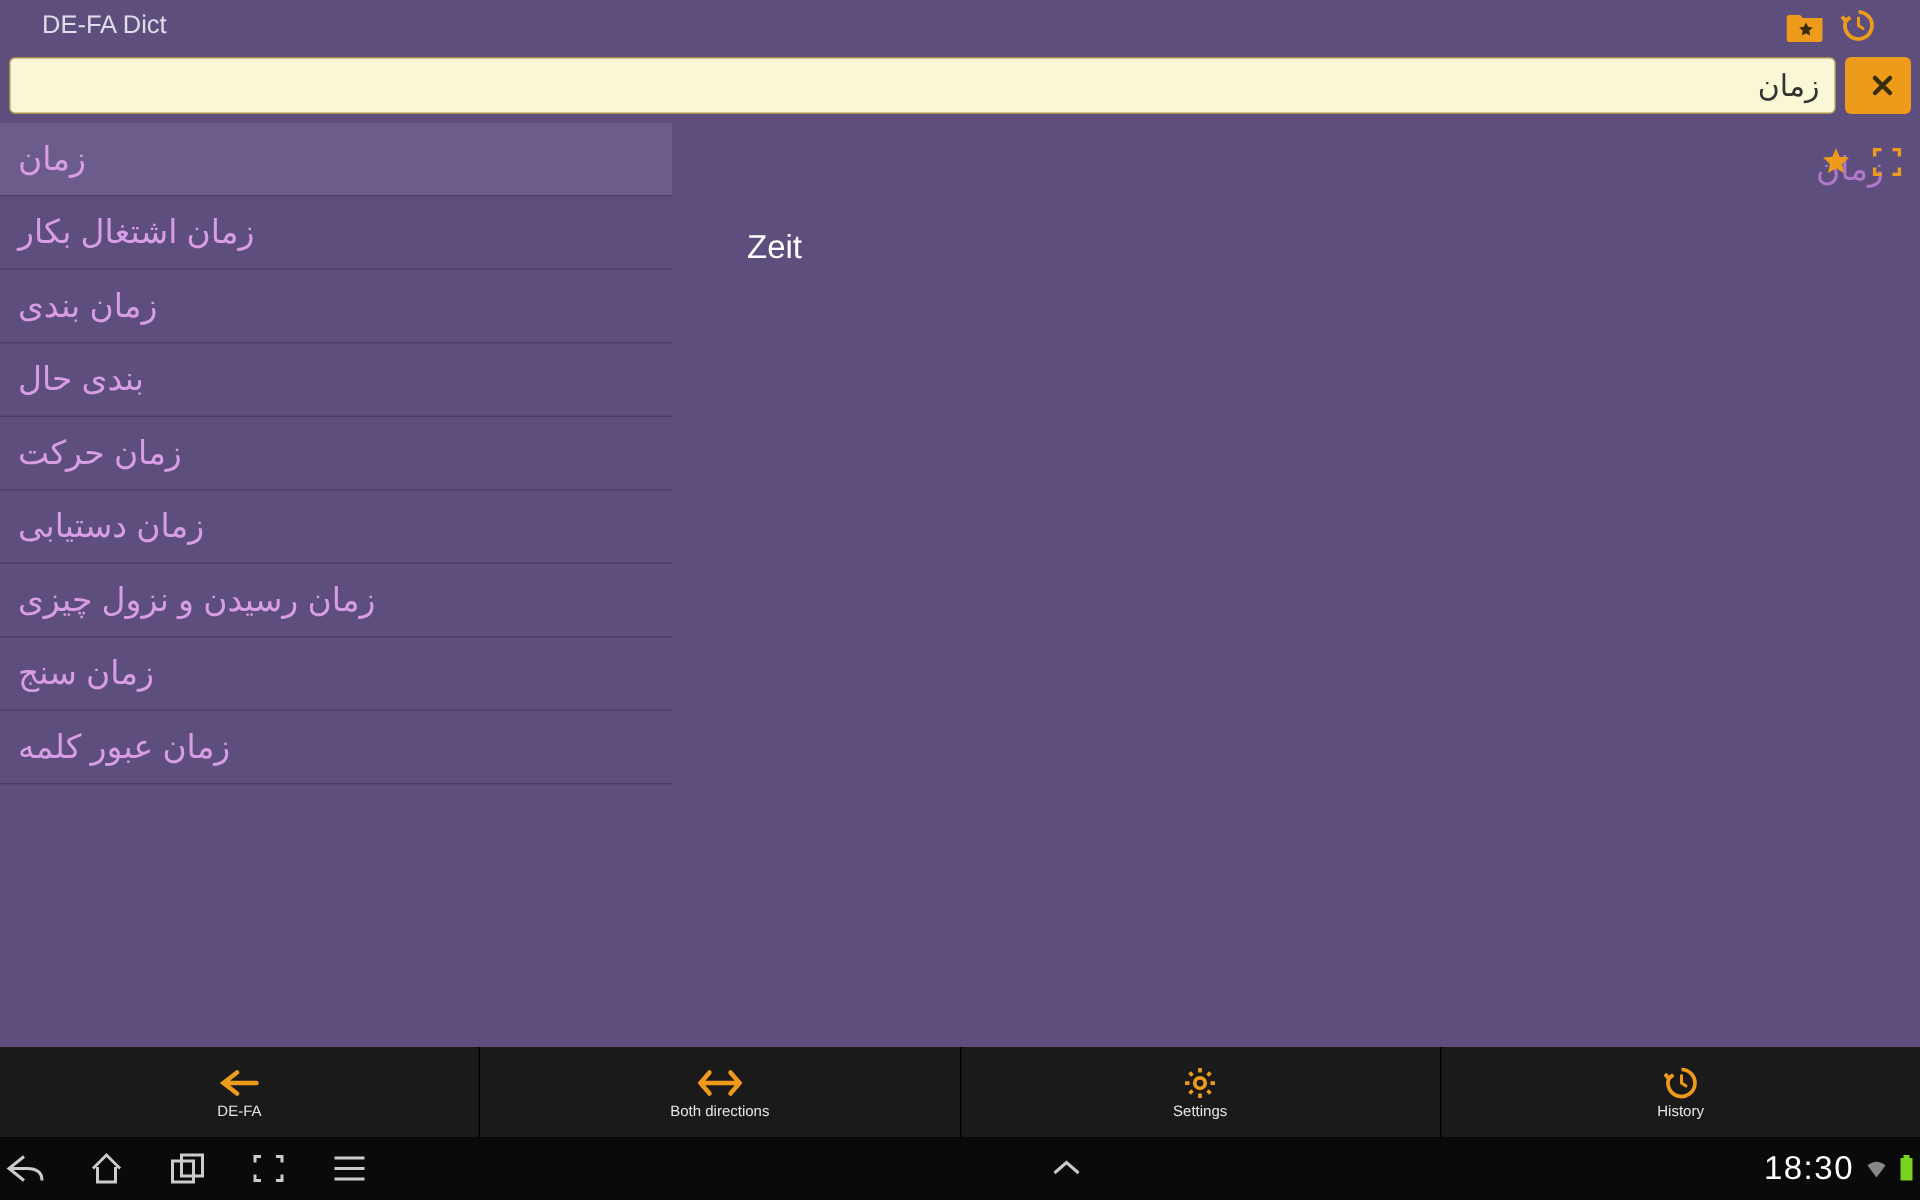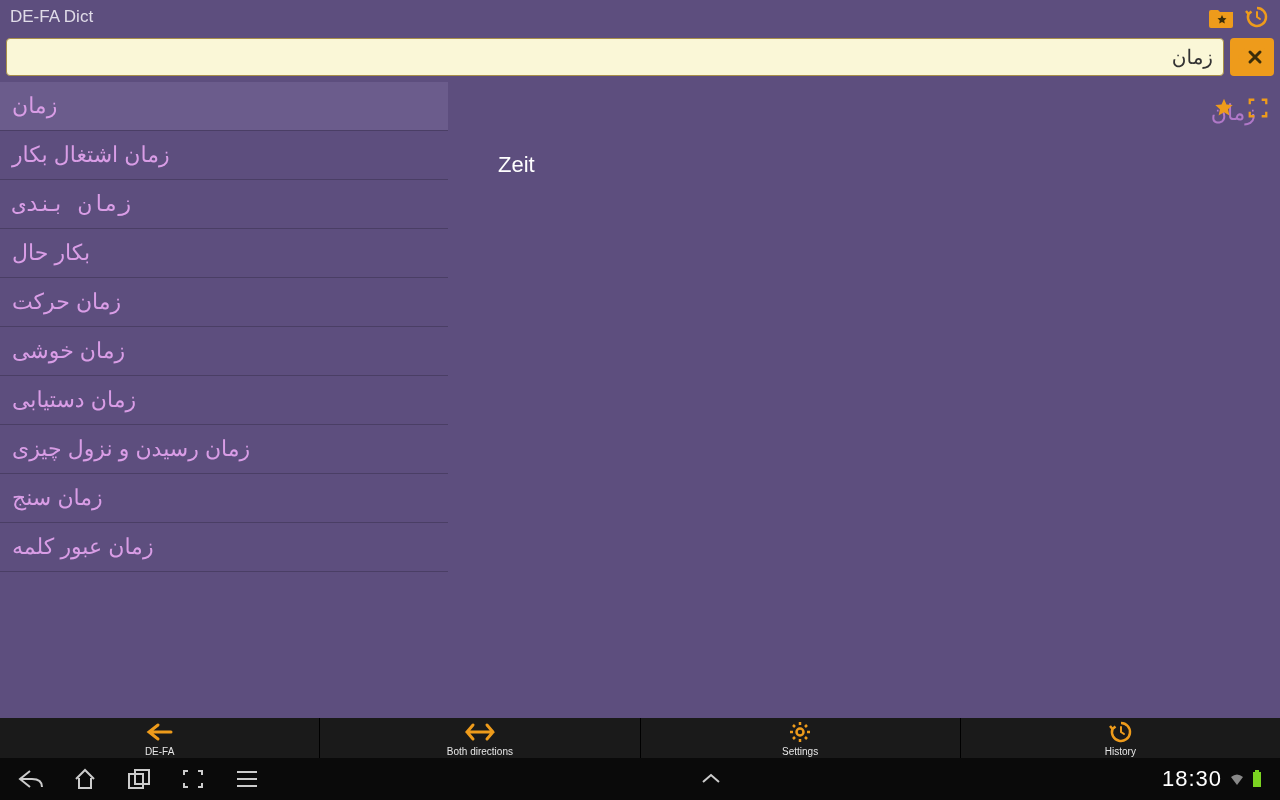--- a/index.html
+++ b/index.html
@@ -10,21 +10,21 @@
     background: #000;
     overflow: hidden;
     display: flex;
     flex-direction: column;
   }
   .title-bar {
     height: 34px;
     background: #5d4e7e;
     display: flex;
     align-items: center;
-    padding: 0 10px;
+    padding: 0 28px;
     color: #e0dce8;
     font-size: 17px;
   }
   .title-bar .spacer { flex: 1; }
   .title-bar .icon-btn {
     width: 28px; height: 28px;
     display: flex; align-items: center; justify-content: center;
     margin-left: 6px;
     cursor: pointer;
   }
@@ -100,21 +100,21 @@
   .detail-icons {
     position: absolute;
     top: 14px;
     right: -6px;
     display: flex;
     gap: 10px;
   }
   .detail-icons .ic { width: 24px; height: 24px; cursor: pointer; display:flex; align-items:center; justify-content:center;}
   .detail-icons { right: 10px; }
   .bottom-toolbar {
-    height: 40px;
+    height: 60px;
     background: #1a1a1a;
     display: flex;
   }
   .tool-btn {
     flex: 1;
     display: flex;
     flex-direction: column;
     align-items: center;
     justify-content: center;
     gap: 2px;
@@ -125,21 +125,21 @@
   .tool-label {
     color: #e6e6e6;
     font-size: 10px;
   }
   .tool-icon { height: 24px; display:flex; align-items:center; justify-content:center; }
   .nav-bar {
     height: 42px;
     background: #0a0a0a;
     display: flex;
     align-items: center;
-    padding: 0 18px;
+    padding: 0 4px;
   }
   .nav-left { display: flex; gap: 28px; align-items:center;}
   .nav-center { flex: 1; display:flex; justify-content:center;}
   .nav-right { display: flex; align-items: center; gap: 8px; }
   .nav-icon { width: 26px; height: 26px; display:flex; align-items:center; justify-content:center; cursor:pointer;}
   .clock { color: #fff; font-size: 22px; font-weight: 300; letter-spacing: 1px;}
   svg { display:block; }
 </style>
 </head>
 <body>
@@ -169,24 +169,23 @@
       <path d="M8 2 h18 a2 2 0 0 1 2 2 v14 a2 2 0 0 1 -2 2 h-18 l-7 -9 z" fill="#ee9b1b" stroke="#b87414" stroke-width="0"></path>
       <path d="M13 6 l10 10 M23 6 l-10 10" stroke="#3a2d0a" stroke-width="3" stroke-linecap="round"></path>
     </svg>
   </div>
 </div>
 
 <div class="content">
   <div class="results-list" id="results-list">
       <div class="result-item selected" dir="rtl" style="justify-content: flex-end;">زمان</div>
       <div class="result-item" dir="rtl" style="justify-content: flex-end;">زمان اشتغال بکار</div>
-      <div class="result-item" dir="rtl" style="justify-content: flex-end; font-family: Liberation Mono, monospace;">زمان بندی</div>
-      <div class="result-item" dir="rtl" style="justify-content: flex-end;">بکار حال</div>
+      <div class="result-item" dir="rtl" style="justify-content: flex-end;">زمان بندی</div>
+      <div class="result-item" dir="rtl" style="justify-content: flex-end;">بندی حال</div>
       <div class="result-item" dir="rtl" style="justify-content: flex-end;">زمان حرکت</div>
-      <div class="result-item" dir="rtl" style="justify-content: flex-end;">زمان خوشی</div>
       <div class="result-item" dir="rtl" style="justify-content: flex-end;">زمان دستیابی</div>
       <div class="result-item" dir="rtl" style="justify-content: flex-end;">زمان رسیدن و نزول چیزی</div>
       <div class="result-item" dir="rtl" style="justify-content: flex-end;">زمان سنج</div>
       <div class="result-item" dir="rtl" style="justify-content: flex-end;">زمان عبور کلمه</div>
     </div>
   <div class="detail-pane">
     <div class="detail-icons">
       <div class="ic">
         <svg width="22" height="22" viewBox="0 0 24 24">
             <path d="M12 2 l2.7 6.2 6.8 .6 -5.1 4.6 1.5 6.7 -5.9 -3.5 -5.9 3.5 1.5 -6.7 -5.1 -4.6 6.8 -.6 z" fill="#ee9b1b"></path>

